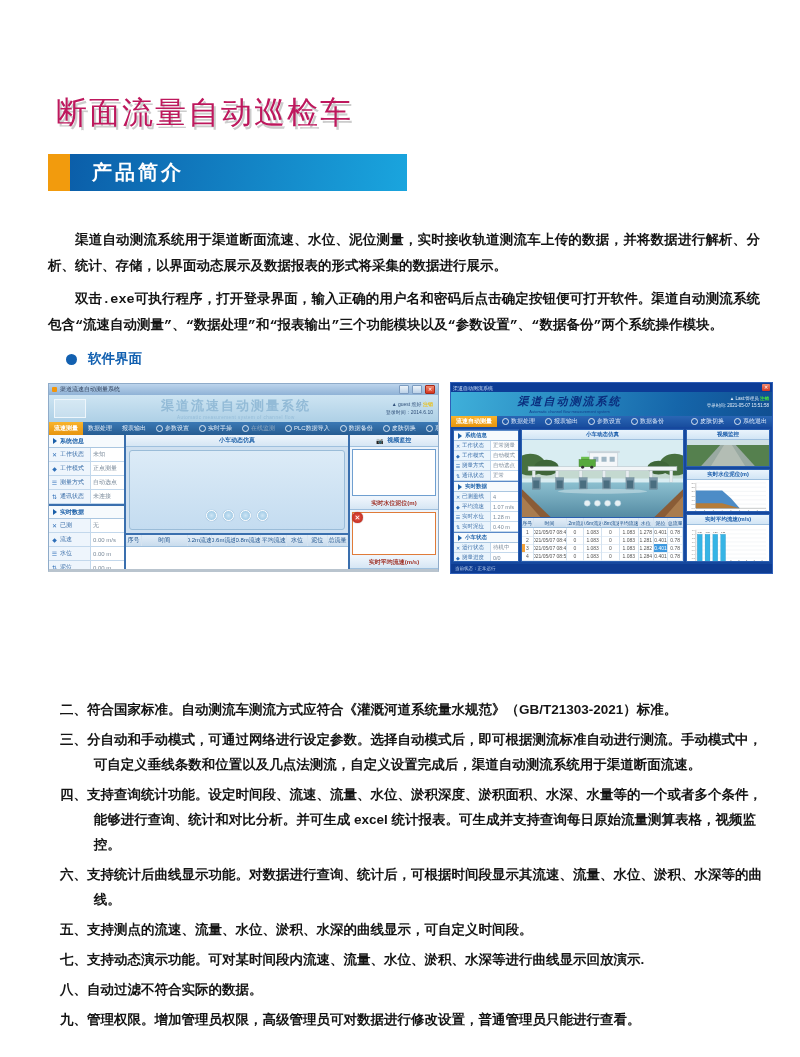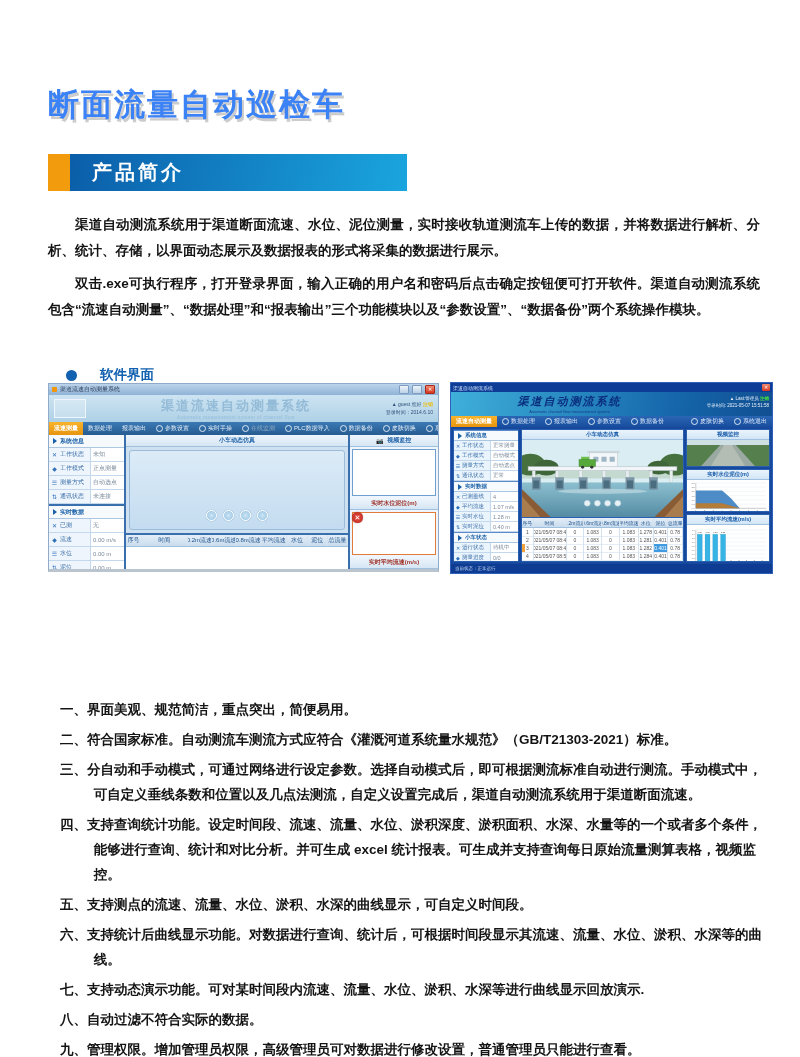--- a/index.html
+++ b/index.html
@@ -1,33 +1,33 @@
 <!DOCTYPE html>
 <html><head>
 <meta charset="utf-8">
 <style>
   html,body{margin:0;padding:0;background:#fff;}
   .page{position:relative;width:800px;height:1057px;background:#fff;overflow:hidden;
         font-family:"Liberation Sans","DejaVu Sans",sans-serif;color:#1a1a1a;}
 
   
-  .doc-title{position:absolute;left:48px;top:84px;margin:0;font-size:31px;font-weight:700;
-             color:#3b82f6;letter-spacing:2px;text-shadow:2px 3px 0 #cccccc;}
+  .doc-title{position:absolute;left:48px;top:84px;margin:8px;font-size:31px;font-weight:400;
+             color:#be185d;letter-spacing:2px;text-shadow:2px 3px 0 #cccccc;}
   .sec-bar{position:absolute;left:48px;width:359px;height:37px;display:flex;}
   .sec-bar.s1{top:154px;} .sec-bar.s2{top:632px;}
   .sec-accent{width:22px;height:37px;background:#F29B0D;}
   .sec-blue{flex:1;background:linear-gradient(100deg,#0b5ea9 0%,#1aa5de 100%);
             display:flex;align-items:center;}
   .sec-title{color:#fff;font-size:20px;font-weight:700;letter-spacing:3px;padding-left:22px;
              font-family:"Liberation Serif","DejaVu Serif",serif;}
-  .intro{position:absolute;left:48px;top:212px;width:712px;}
+  .intro{position:absolute;left:48px;top:228px;width:712px;font-family:Liberation Mono, monospace;}
   .intro p{margin:0 0 6px 0;font-size:13.5px;font-weight:600;line-height:1.95;
            text-indent:2em;text-align:justify;color:#141414;}
-  .bullet-row{position:absolute;left:66px;top:350px;display:flex;align-items:center;gap:23px;
-              color:#1260B0;font-size:13.5px;font-weight:700;margin-top:16px;}
+  .bullet-row{position:absolute;left:66px;top:350px;display:flex;align-items:center;gap:11px;
+              color:#1260B0;font-size:13.5px;font-weight:700;}
   .bdot{width:11px;height:11px;border-radius:50%;background:#1260B0;display:inline-block;}
   .features{position:absolute;left:60px;top:698px;width:706px;}
   .feat{font-size:13.5px;font-weight:600;line-height:1.85;margin-bottom:5px;
         padding-left:2.5em;text-indent:-2.5em;color:#141414;}
 
   
   .shots{position:absolute;left:48px;top:383px;width:712px;display:flex;gap:11px;align-items:flex-start;}
 
   
   .wL{width:389px;height:185px;border:1px solid #8fabc9;border-bottom:3px solid #b9c4ce;
@@ -644,23 +644,22 @@
               </div>
           </div>
         </div>
       </div>
       <div class="wR-status">当前状态：正常运行</div>
     </div>
   </div>
 
 
   <div class="features" id="features">
-      <div class="feat">一、界面美观、规范简洁，重点突出，简便易用。</div>
       <div class="feat">二、符合国家标准。自动测流车测流方式应符合《灌溉河道系统量水规范》（GB/T21303-2021）标准。</div>
       <div class="feat">三、分自动和手动模式，可通过网络进行设定参数。选择自动模式后，即可根据测流标准自动进行测流。手动模式中，可自定义垂线条数和位置以及几点法测流，自定义设置完成后，渠道自动测流系统用于渠道断面流速。</div>
       <div class="feat">四、支持查询统计功能。设定时间段、流速、流量、水位、淤积深度、淤积面积、水深、水量等的一个或者多个条件，能够进行查询、统计和对比分析。并可生成 excel 统计报表。可生成并支持查询每日原始流量测算表格，视频监控。</div>
+      <div class="feat">六、支持统计后曲线显示功能。对数据进行查询、统计后，可根据时间段显示其流速、流量、水位、淤积、水深等的曲线。</div>
       <div class="feat">五、支持测点的流速、流量、水位、淤积、水深的曲线显示，可自定义时间段。</div>
-      <div class="feat">六、支持统计后曲线显示功能。对数据进行查询、统计后，可根据时间段显示其流速、流量、水位、淤积、水深等的曲线。</div>
       <div class="feat">七、支持动态演示功能。可对某时间段内流速、流量、水位、淤积、水深等进行曲线显示回放演示.</div>
       <div class="feat">八、自动过滤不符合实际的数据。</div>
       <div class="feat">九、管理权限。增加管理员权限，高级管理员可对数据进行修改设置，普通管理员只能进行查看。</div>
     </div>
 </div>
 
 </body></html>

